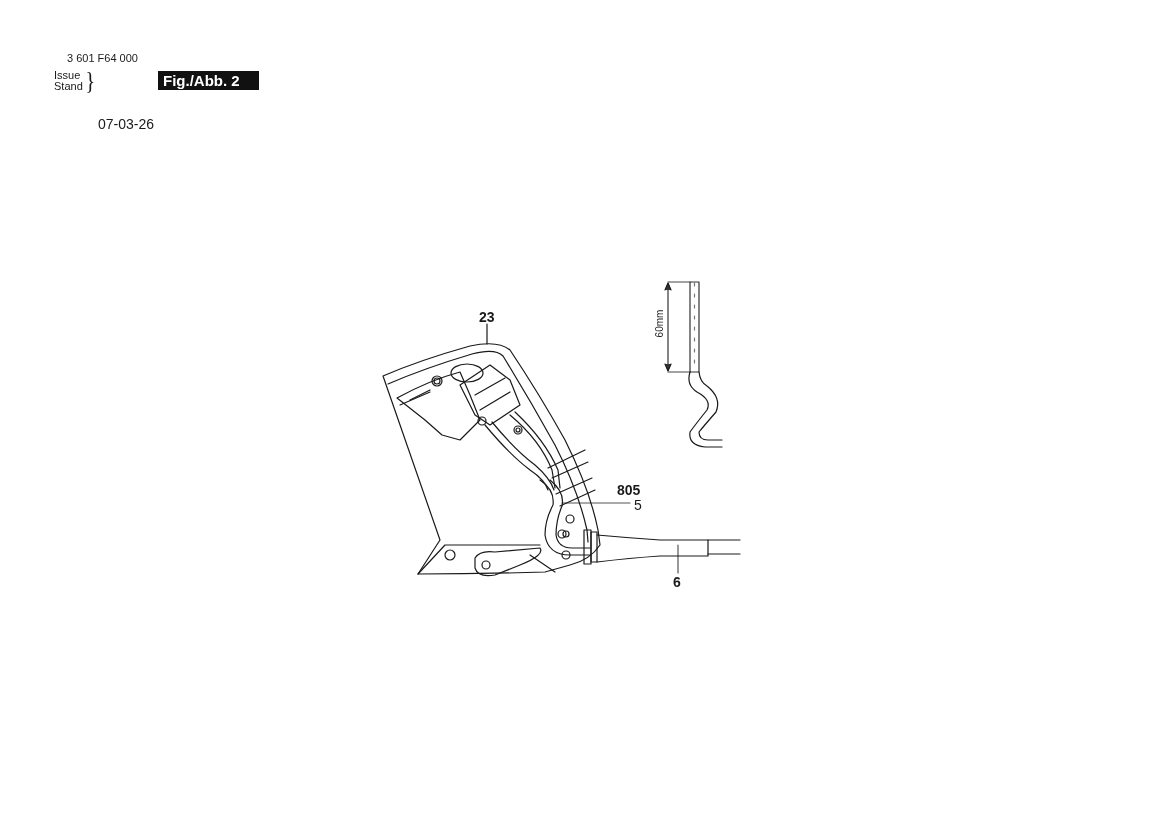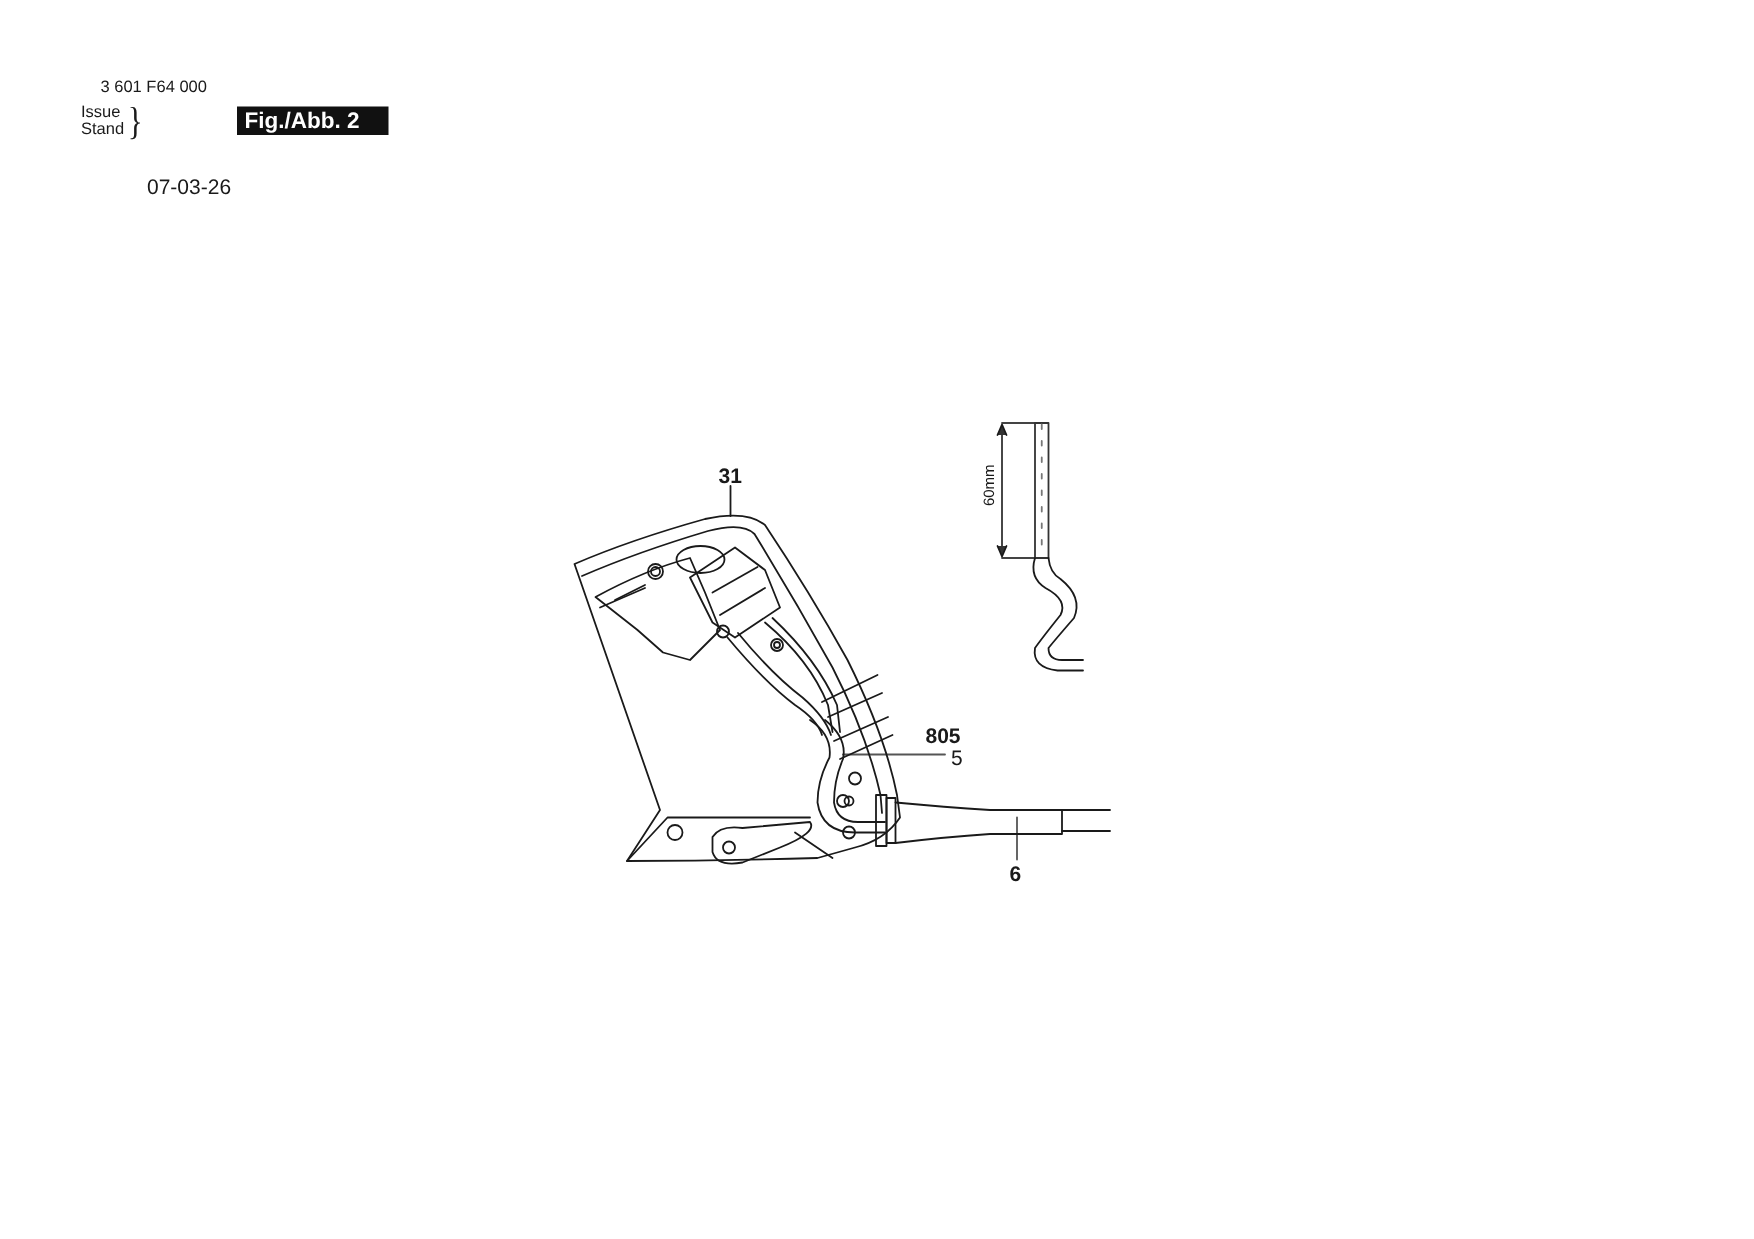--- a/index.html
+++ b/index.html
@@ -94,16 +94,16 @@
     <path d="M665 364 L668 371 L671 364" fill="#333"></path>
     <rect x="690" y="282" width="9" height="90" stroke="#333"></rect>
     <line x1="694.5" y1="283" x2="694.5" y2="371" stroke="#777" stroke-dasharray="3 8"></line>
     <path d="M690 372 Q686 385 697 392 Q712 400 707 410 Q695 425 690 432 Q688 445 705 447 L722 447"></path>
     <path d="M699 372 Q700 382 707 386 Q722 398 716 412 Q703 427 699 432 Q699 440 708 440 L722 440"></path>
   </g>
 </svg>
 
 <div class="dim-label" style="left:646px; top:318px;">60mm</div>
 
-<div class="callout bold" style="left:479px; top:309px;">31</div>
+<div class="callout bold" style="left:479px; top:309px;">23</div>
 <div class="callout bold" style="left:617px; top:482px;">805</div>
 <div class="callout" style="left:634px; top:497px;">5</div>
 <div class="callout bold" style="left:673px; top:574px;">6</div>
 
 </body></html>

